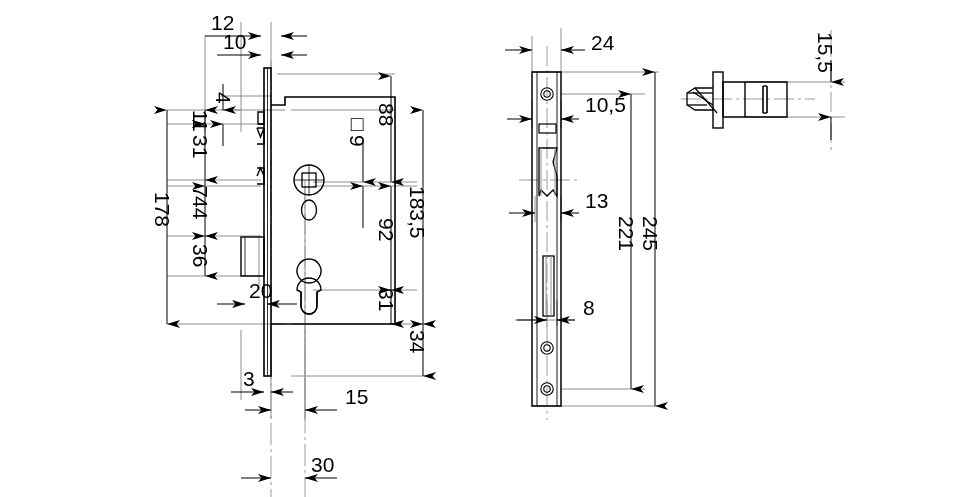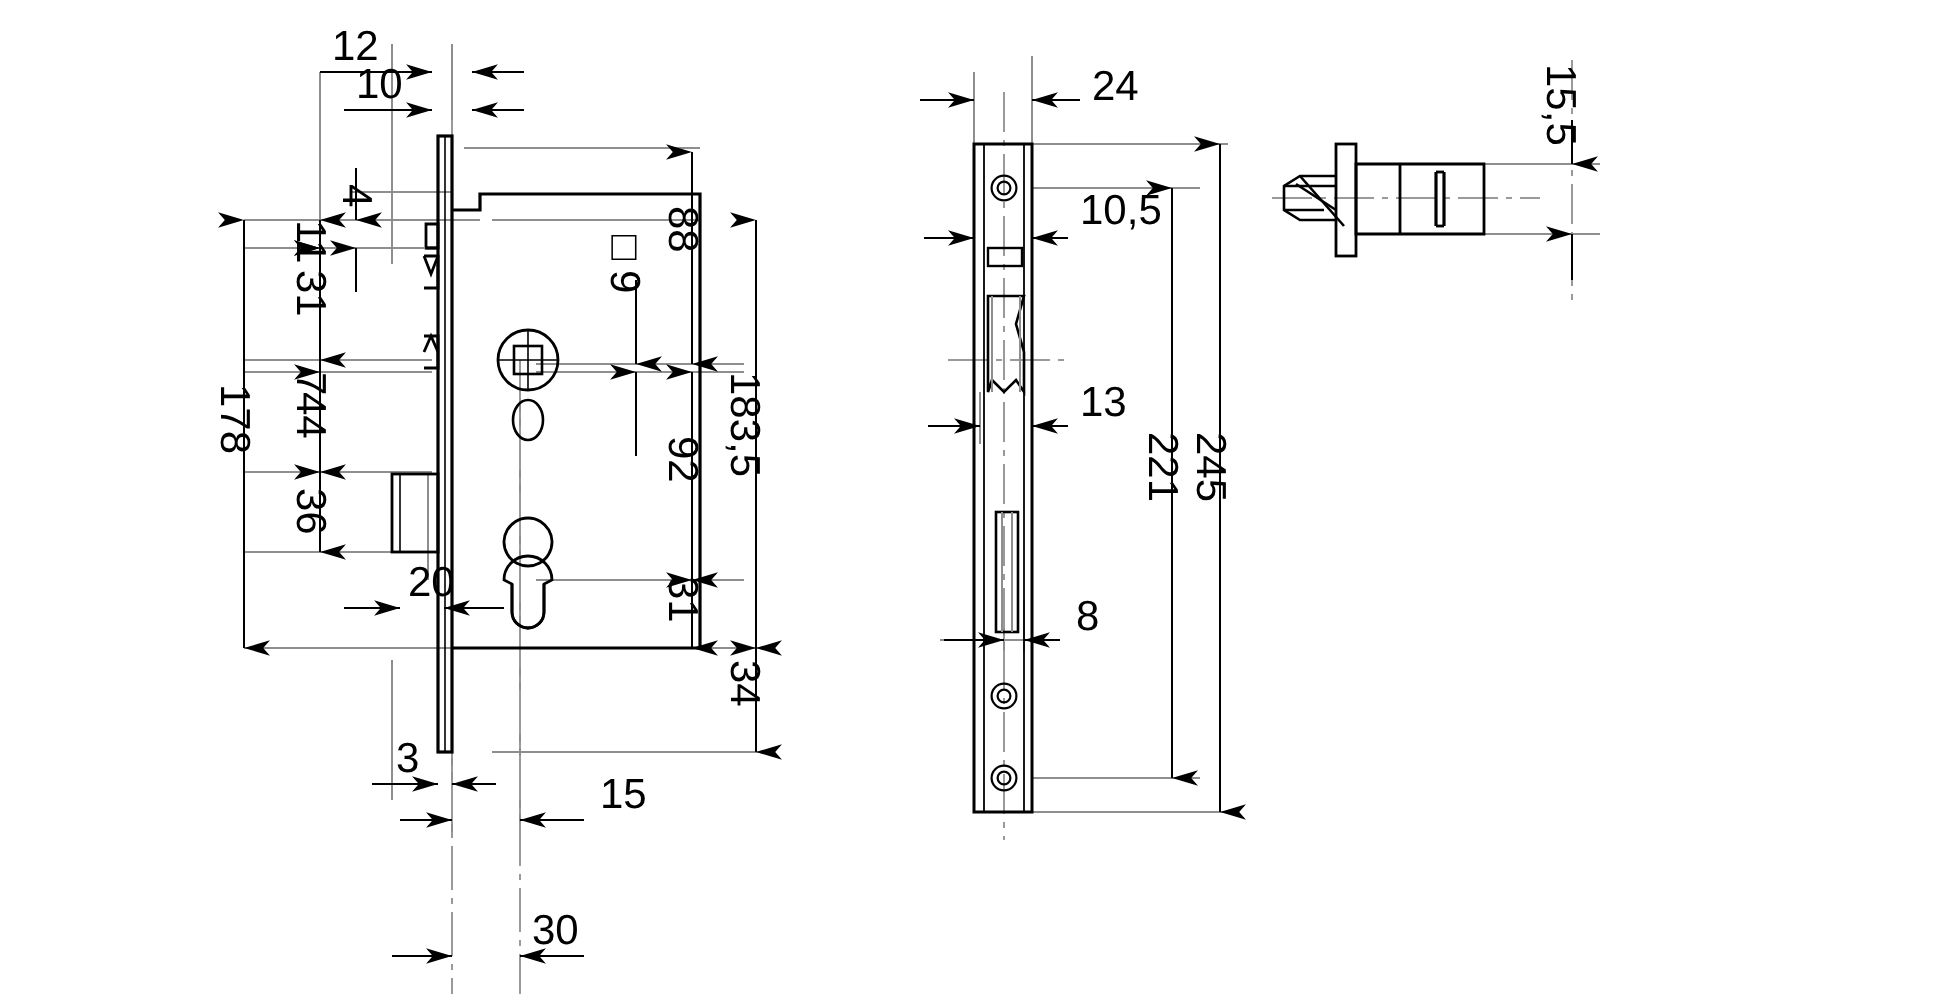--- a/index.html
+++ b/index.html
@@ -1,18 +1,18 @@
 <!DOCTYPE html>
 <html><head>
 <meta charset="utf-8">
 <style>
   html,body{margin:0;padding:0;background:#ffffff;}
   body{width:980px;height:497px;overflow:hidden;
        font-family:"Liberation Sans","DejaVu Sans",sans-serif;}
-  #stage{position:relative;width:783px;height:497px;background:#fff;}
+  #stage{position:relative;width:783px;height:497px;background:#fff;padding-left:45px;}
   svg{display:block;}
   .dimtext{font-family:"Liberation Sans","DejaVu Sans",sans-serif;
            font-size:21px;fill:#000;}
   .rot{writing-mode:vertical-rl;}
 </style>
 </head>
 <body>
 
 <div id="stage">
 <svg width="980" height="497" viewBox="0 0 980 497">

